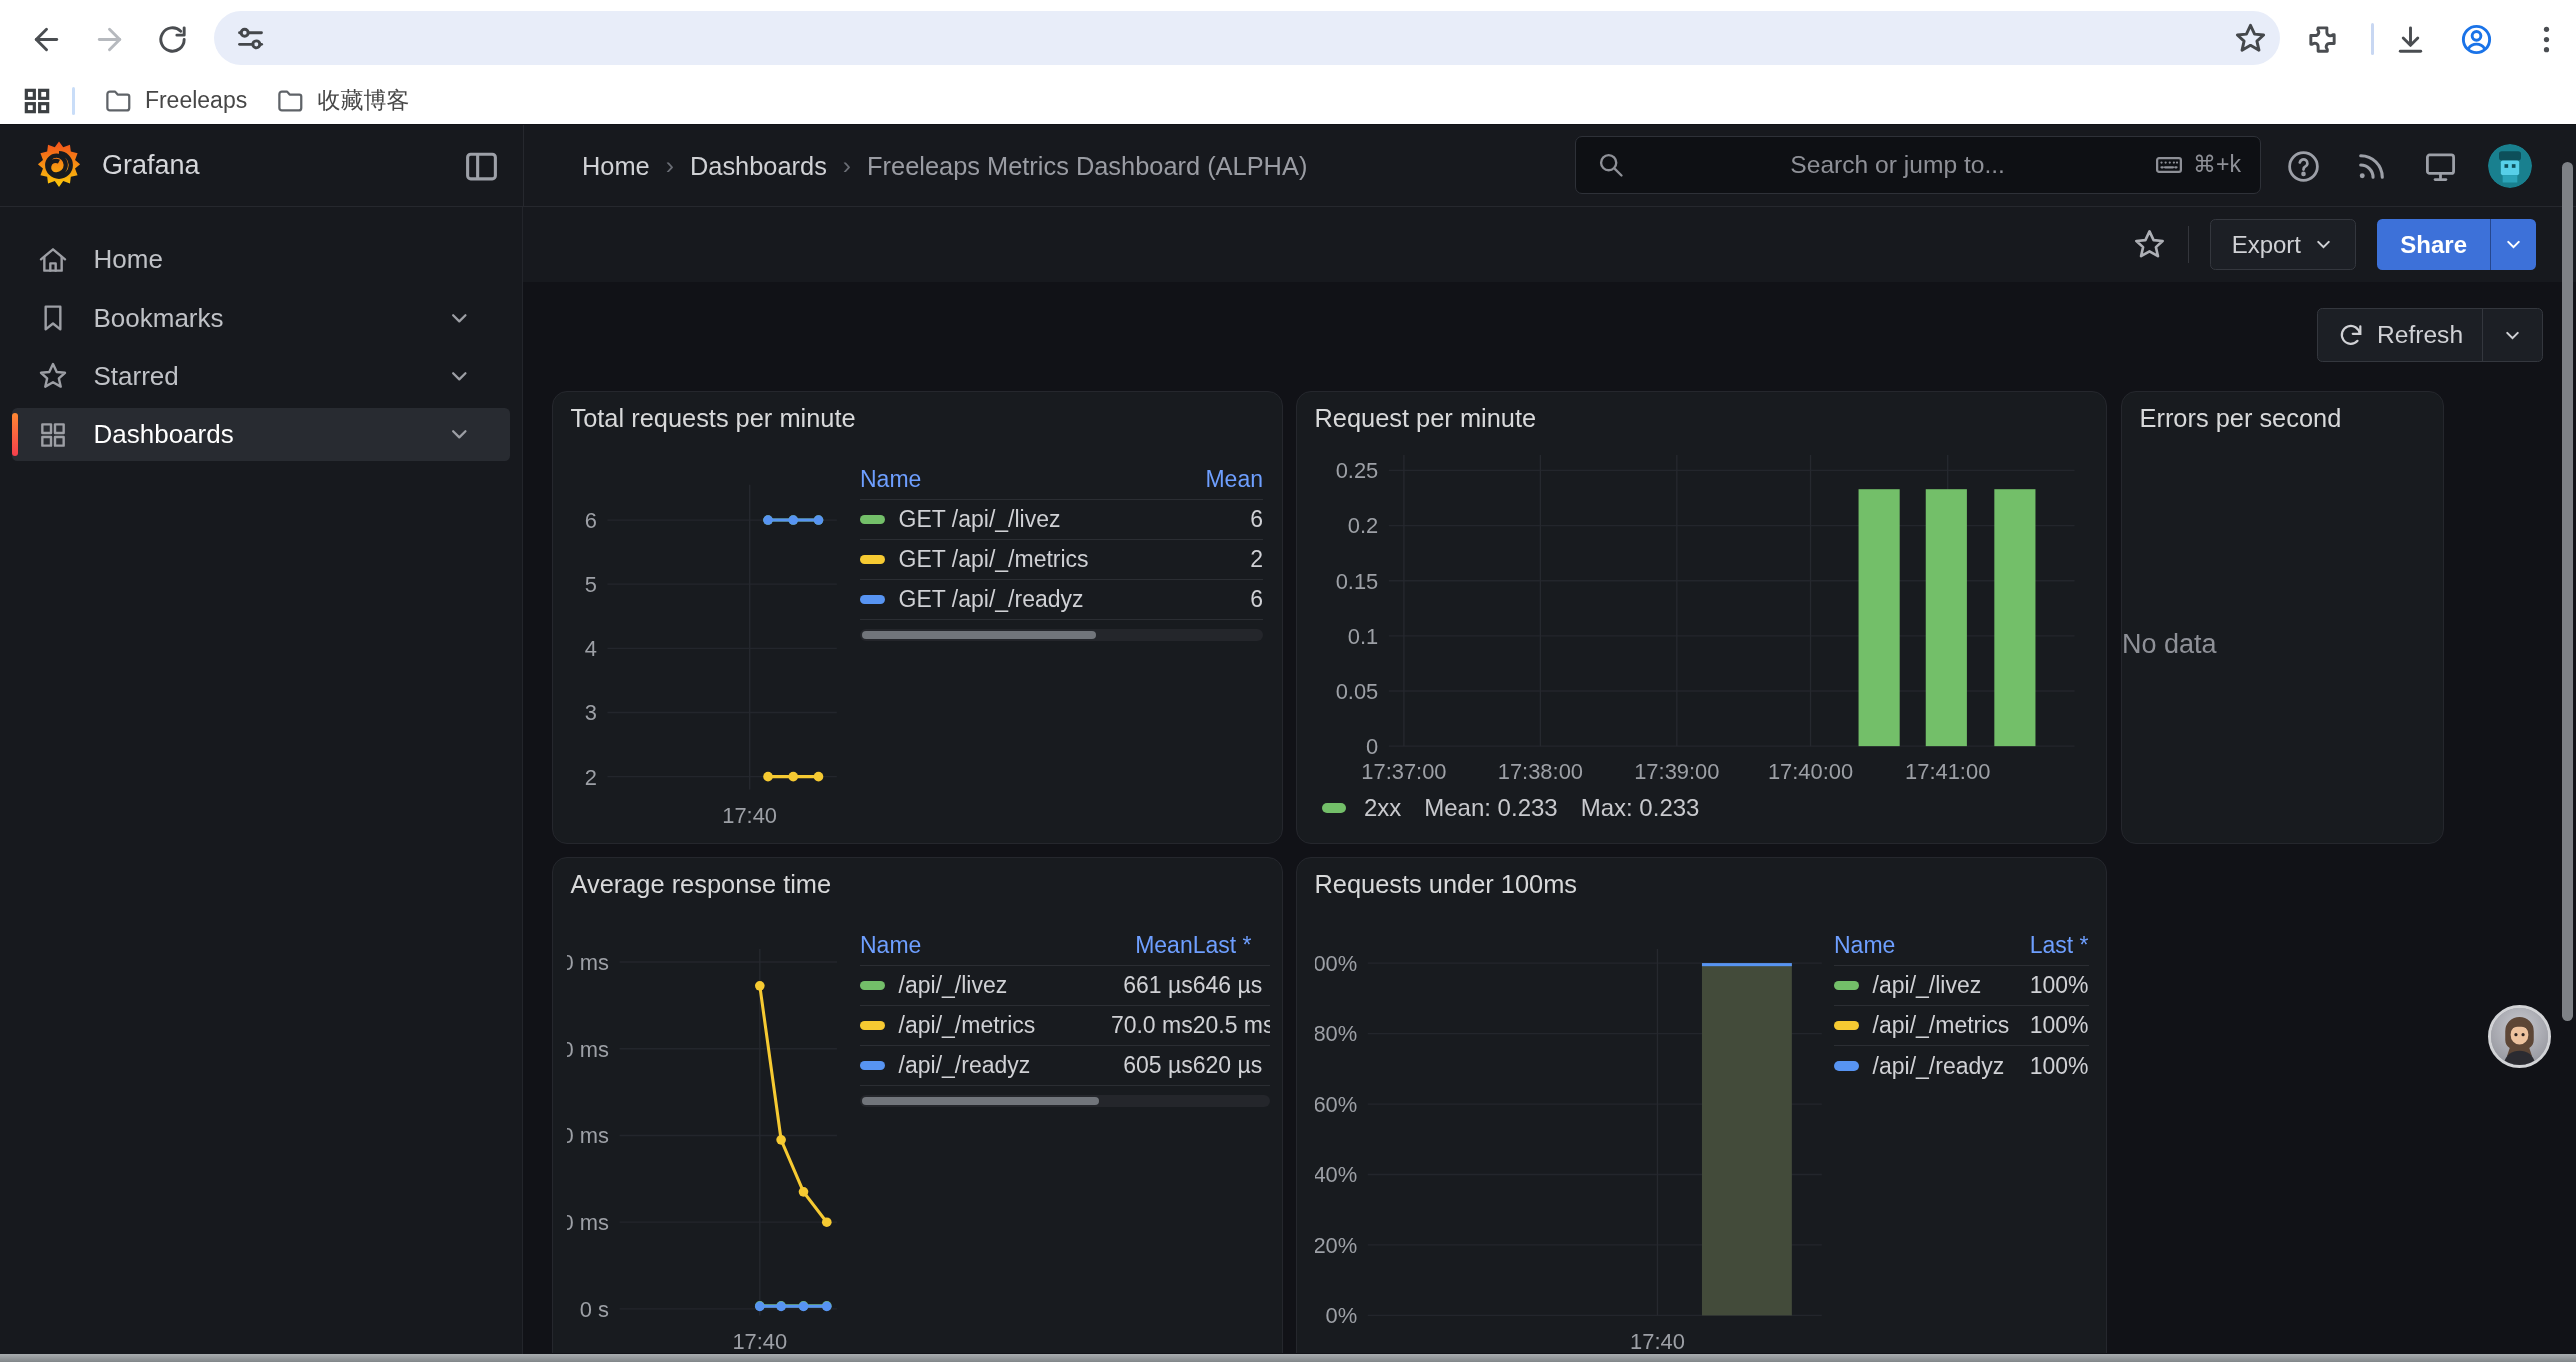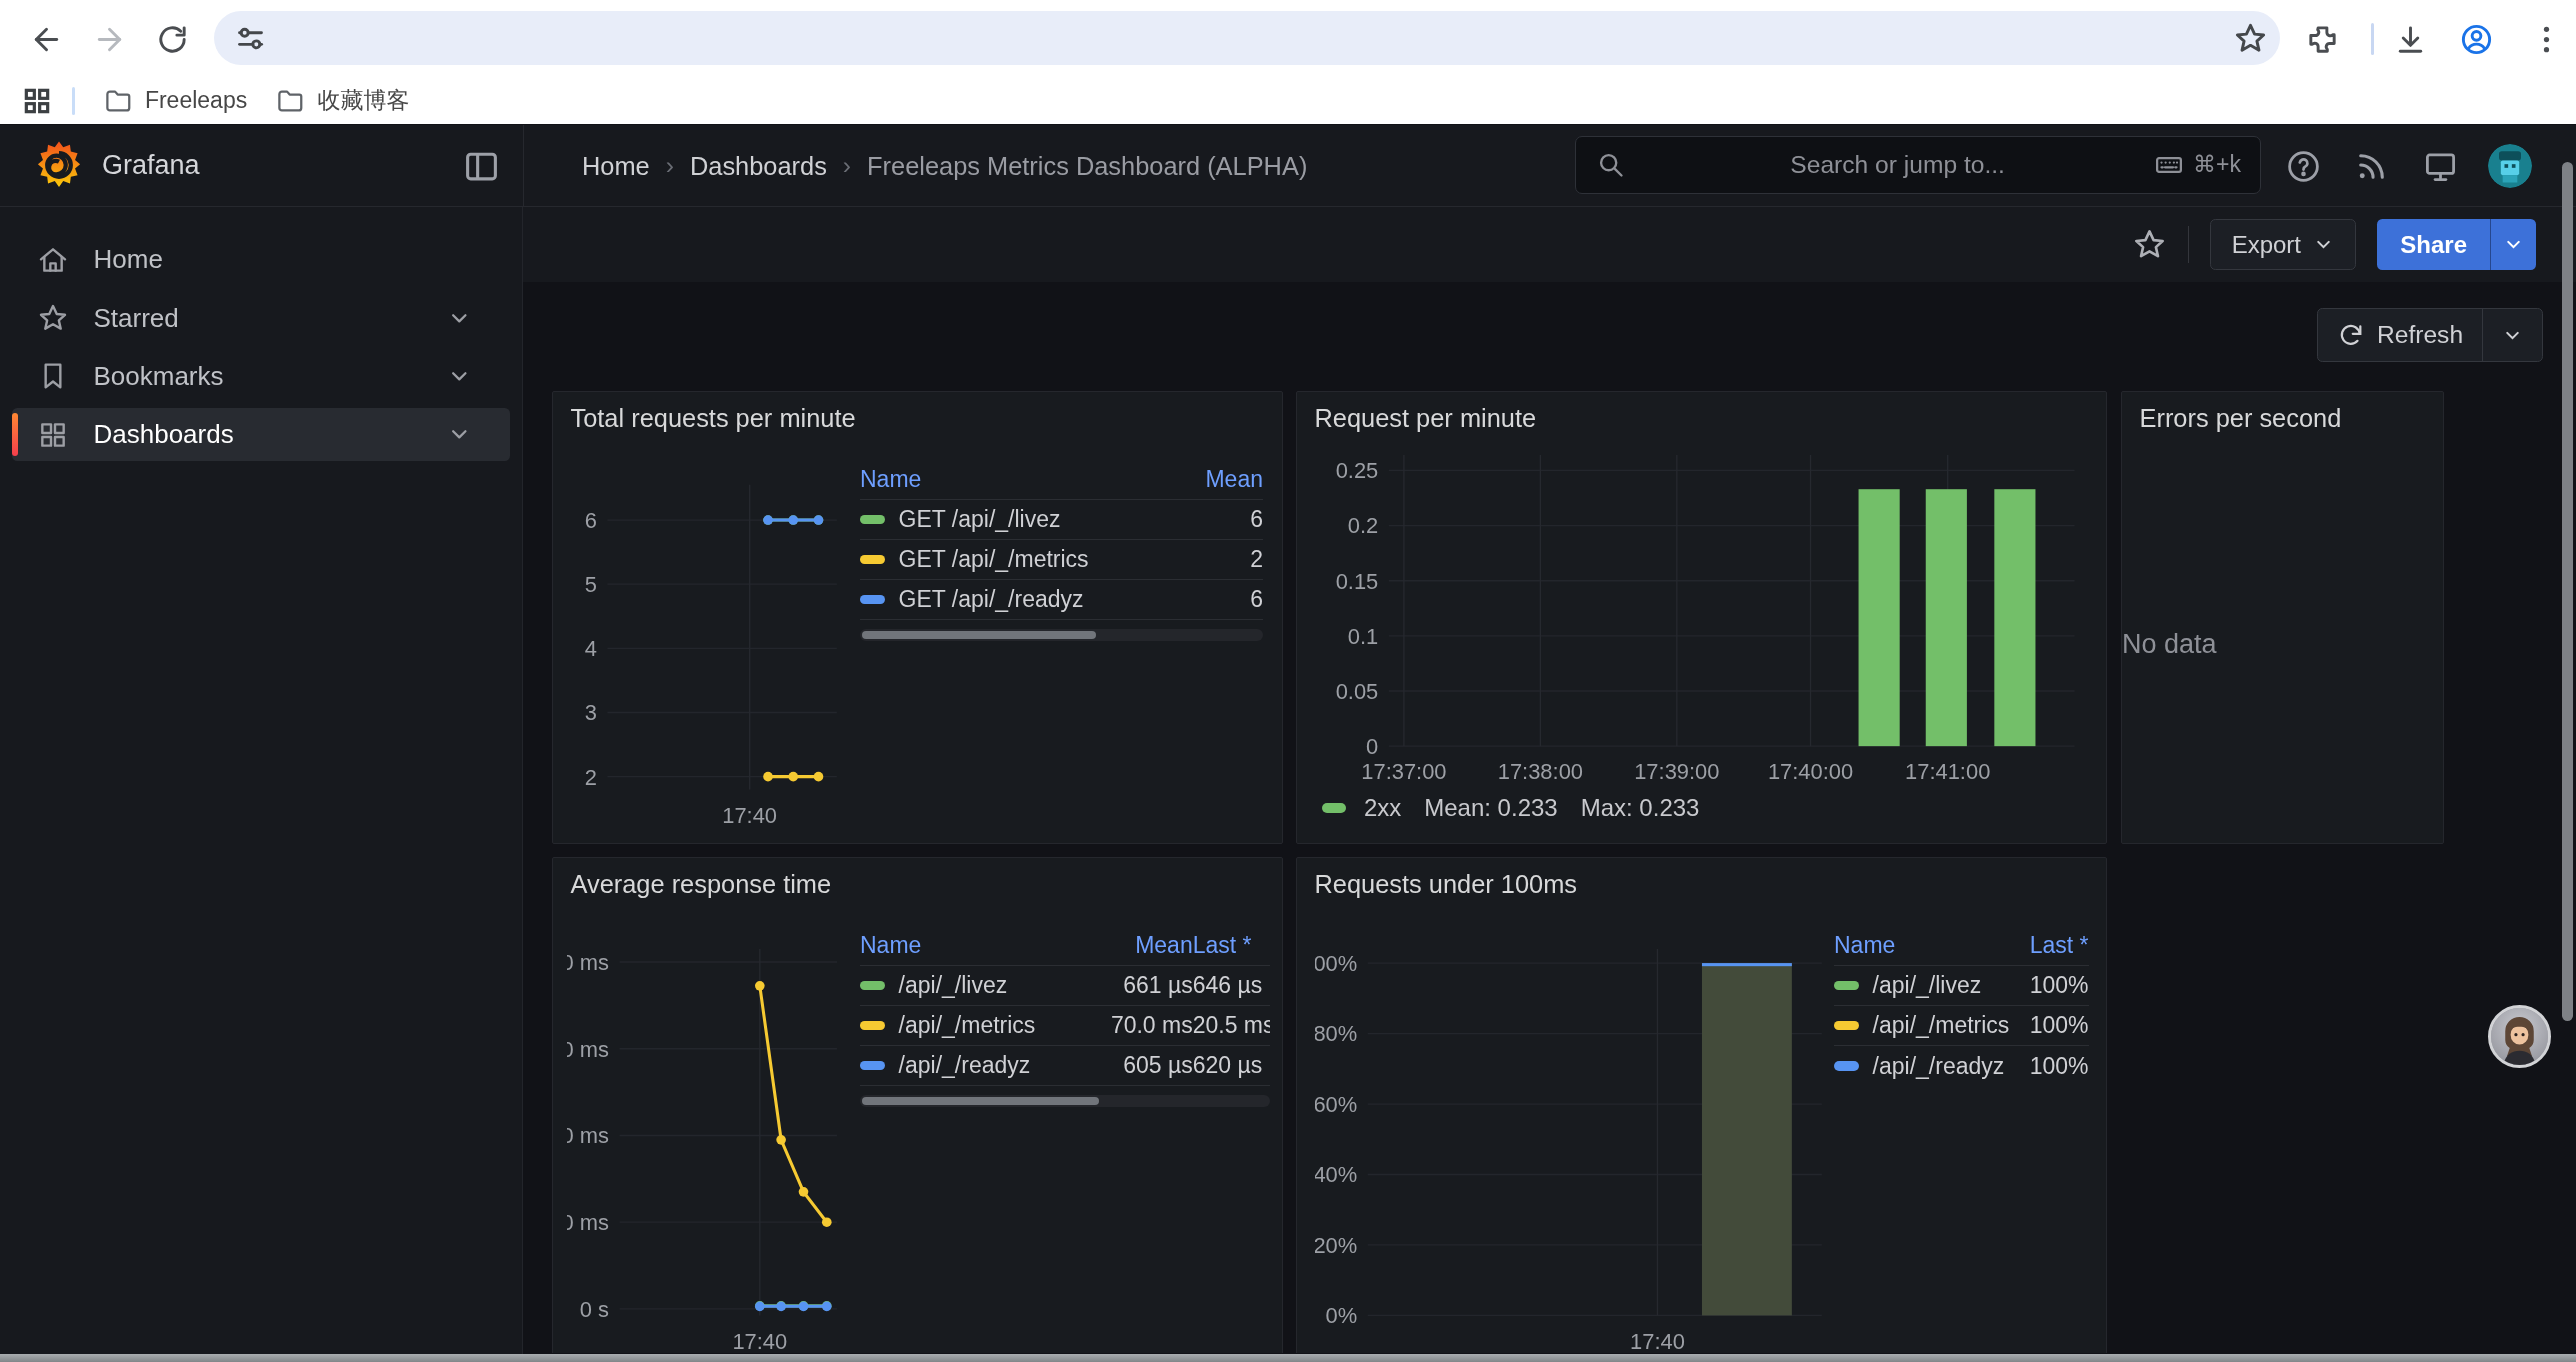--- a/index.html
+++ b/index.html
@@ -68,21 +68,21 @@
   
   .content { position:absolute; left:523px; top:282px; width:2053px; height:1071px; background:#111217; overflow:hidden; }
   .dash-toolbar { position:absolute; right:33px; top:26px; display:flex; gap:16px; }
   .tgroup { display:flex; align-items:center; height:54px; background:#1c1f25; border:0.9px solid #34373e; border-radius:5.3px; color:#d0d1d5; }
   .tgroup .seg { display:flex; align-items:center; gap:12.3px; padding:0 19px; height:100%; }
   .tgroup .vsep { width:0.9px; height:100%; background:#34373e; }
   .tgroup svg { width:28px; height:28px; }
   .tgroup .lbl { font-size:24.6px; }
   .tgroup .chev { width:21px; height:21px; }
 
-  .panel { position:absolute; background:#181b1f; border:0.9px solid #25272d; border-radius:2px; }
+  .panel { position:absolute; background:#181b1f; border:0.9px solid #25272d; border-radius:15px; }
   #panel-1 { left:29px;  top:109px; width:731px; height:453px; }
   #panel-2 { left:773px; top:109px; width:811px; height:453px; }
   #panel-3 { left:1598px;top:109px; width:323px; height:453px; }
   #panel-4 { left:29px;  top:575px; width:731px; height:614px; }
   #panel-5 { left:773px; top:575px; width:811px; height:614px; }
   .panel-title { position:absolute; left:17.5px; top:12.3px; font-size:25.4px; font-weight:500; color:#d8d9da; }
   .chart { position:absolute; }
   #chart-total_requests_per_minute { left:14px; top:84px; }
   #chart-request_per_minute { left:17.5px; top:56px; }
   #chart-average_response_time { left:14px; top:84px; }
@@ -273,34 +273,34 @@
       <div class="sb-item">
         <svg class="sb-ic" viewBox="0 0 24 24" fill="none" stroke="currentColor" stroke-width="1.8" stroke-linecap="round" stroke-linejoin="round">
           <path d="M3 11.5L12 4l9 7.5"></path>
           <path d="M5.5 10v10h13V10"></path>
           <path d="M10 20v-5.5h4V20"></path>
         </svg>
         <span class="sb-label">Home</span>
       </div>
       <div class="sb-item">
         <svg class="sb-ic" viewBox="0 0 24 24" fill="none" stroke="currentColor" stroke-width="1.8" stroke-linecap="round" stroke-linejoin="round">
-          <polygon points="12 3 14.8 9 21 9.6 16.4 13.8 17.8 20 12 16.7 6.2 20 7.6 13.8 3 9.6 9.2 9"></polygon>
-        </svg>
-        <span class="sb-label">Starred</span>
+          <path d="M6.5 3.5h11V20.5l-5.5-4.4-5.5 4.4z"></path>
+        </svg>
+        <span class="sb-label">Bookmarks</span>
         <span class="sb-chev">
           <svg class="sb-chev" viewBox="0 0 24 24" fill="none" stroke="currentColor" stroke-width="2.2" stroke-linecap="round" stroke-linejoin="round">
             <path d="M6 9l6 6 6-6"></path>
           </svg>
         </span>
       </div>
       <div class="sb-item">
         <svg class="sb-ic" viewBox="0 0 24 24" fill="none" stroke="currentColor" stroke-width="1.8" stroke-linecap="round" stroke-linejoin="round">
-          <path d="M6.5 3.5h11V20.5l-5.5-4.4-5.5 4.4z"></path>
-        </svg>
-        <span class="sb-label">Bookmarks</span>
+          <polygon points="12 3 14.8 9 21 9.6 16.4 13.8 17.8 20 12 16.7 6.2 20 7.6 13.8 3 9.6 9.2 9"></polygon>
+        </svg>
+        <span class="sb-label">Starred</span>
         <span class="sb-chev">
           <svg class="sb-chev" viewBox="0 0 24 24" fill="none" stroke="currentColor" stroke-width="2.2" stroke-linecap="round" stroke-linejoin="round">
             <path d="M6 9l6 6 6-6"></path>
           </svg>
         </span>
       </div>
       <div class="sb-item active">
         <svg class="sb-ic" viewBox="0 0 24 24" fill="none" stroke="currentColor" stroke-width="1.8" stroke-linecap="round" stroke-linejoin="round">
           <rect x="4" y="4" width="6.5" height="6.5"></rect>
           <rect x="13.5" y="4" width="6.5" height="6.5"></rect>

